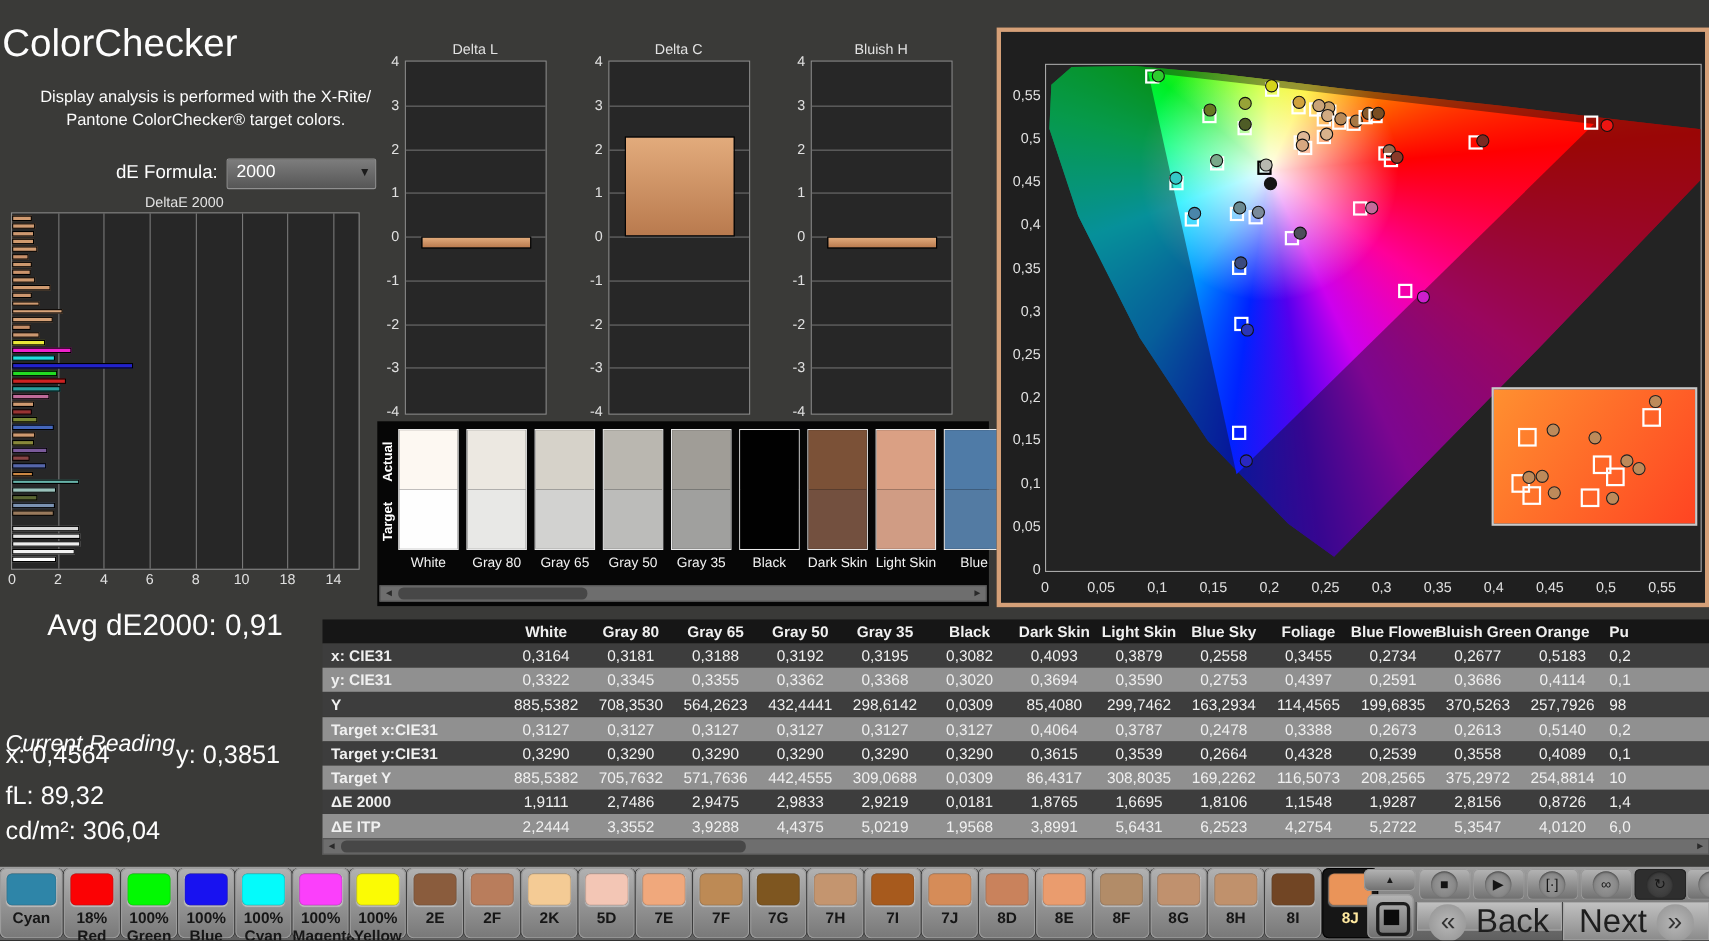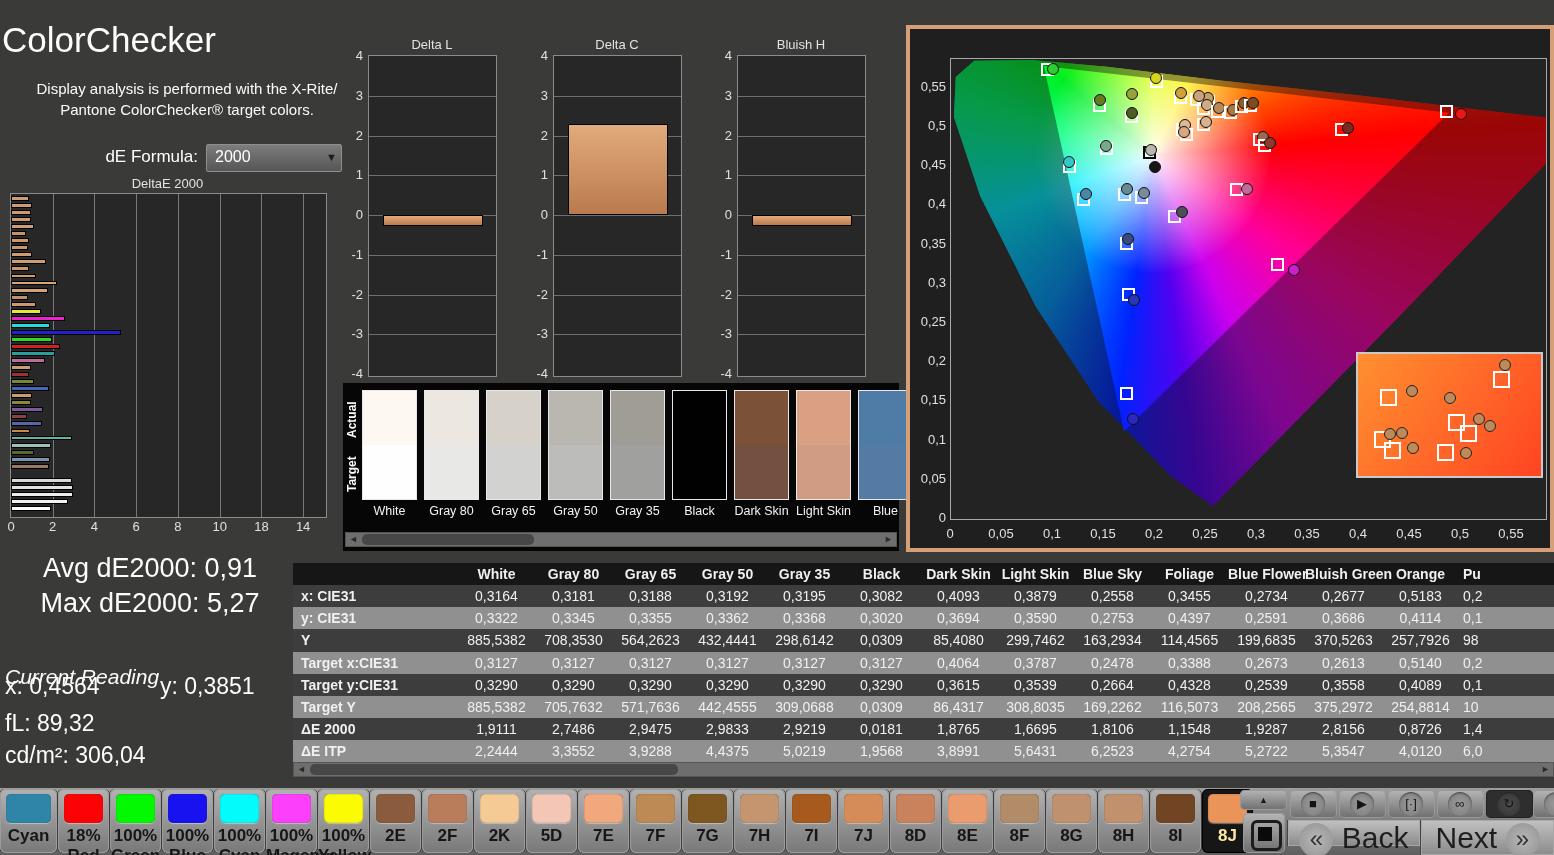--- a/index.html
+++ b/index.html
@@ -50,21 +50,21 @@
   #meas-table{left:293px;top:563px;width:1261px;height:199px;overflow:hidden;font-size:14px;}
   .trow{position:absolute;left:0;width:1400px;height:22px;display:flex;align-items:center;}
   .tlab{width:165px;padding-left:8px;font-weight:bold;box-sizing:border-box;white-space:nowrap;}
   .tcell{width:77px;text-align:center;white-space:nowrap;}
   .tcell-last{width:110px;text-align:left;padding-left:4px;white-space:nowrap;}
   
   #toolbar{left:0;top:788px;width:1554px;height:67px;background:linear-gradient(#9d9d9d,#5f5f5f);}
   .patch-btn{position:absolute;top:1px;height:64px;border-radius:6px;background:linear-gradient(#b2b2b2,#787878);
      box-shadow:inset 0 0 0 1px #9c9c9c, -1px 0 0 #3d3d3d,1px 0 0 #3d3d3d;}
   .patch-sw{position:absolute;left:6px;top:5px;right:6px;height:29px;border-radius:5px;box-shadow:0 1px 1px rgba(255,255,255,.4),inset 0 0 1px #333;}
-  .patch-lab{position:absolute;left:0;right:0;top:37px;font-size:17px;font-weight:bold;color:#161616;
+  .patch-lab{position:absolute;left:0;right:0;top:37px;font-size:14px;font-weight:bold;color:#161616;
      text-align:center;line-height:1.15;}
   .grp-btn{position:absolute;background:linear-gradient(#b5b5b5,#6e6e6e);border-radius:5px;box-shadow:inset 0 0 0 1px #999;}
   .circ{position:absolute;border-radius:50%;background:radial-gradient(#9a9a9a,#7c7c7c);box-shadow:inset 0 1px 2px rgba(0,0,0,.5);
      text-align:center;color:#141414;}
   .navbtn{position:absolute;background:linear-gradient(#c2c2c2,#8a8a8a);color:#1e1e1e;font-size:30px;text-align:center;
      box-shadow:inset 0 0 0 1px #a8a8a8,-1px 0 0 #444;}
   .chev{display:inline-block;width:34px;height:34px;border-radius:50%;background:radial-gradient(#b8b8b8,#909090);
      font-size:24px;line-height:32px;color:#333;vertical-align:middle;}
 </style>
 </head>
@@ -398,21 +398,20 @@
       <div class="ticklab" style="left: 277px; top: 497px; width: 36px; text-align: center;">0,25</div>
       <div class="ticklab" style="left: 328px; top: 497px; width: 36px; text-align: center;">0,3</div>
       <div class="ticklab" style="left: 379px; top: 497px; width: 36px; text-align: center;">0,35</div>
       <div class="ticklab" style="left: 430px; top: 497px; width: 36px; text-align: center;">0,4</div>
       <div class="ticklab" style="left: 481px; top: 497px; width: 36px; text-align: center;">0,45</div>
       <div class="ticklab" style="left: 532px; top: 497px; width: 36px; text-align: center;">0,5</div>
       <div class="ticklab" style="left: 583px; top: 497px; width: 36px; text-align: center;">0,55</div>
     </div>
 
   <div class="stat" style="left:0;top:553px;width:300px;text-align:center;font-size:27px;">Avg dE2000: 0,91</div>
-  <div class="stat" style="left:0;top:588px;width:300px;text-align:center;font-size:27px;">Max dE2000: 5,27</div>
   <div class="stat" style="left:5px;top:665px;font-size:21px;font-style:italic;">Current Reading</div>
   <div class="stat" style="left:5px;top:673px;font-size:23px;">x: 0,4564</div>
   <div class="stat" style="left:160px;top:673px;font-size:23px;">y: 0,3851</div>
   <div class="stat" style="left:5px;top:710px;font-size:23px;">fL: 89,32</div>
   <div class="stat" style="left:5px;top:742px;font-size:23px;">cd/m²: 306,04</div>
 
   <div class="abs" id="meas-table">
       <div class="trow" style="top: 0px; background: rgb(22, 22, 22); font-weight: bold;">
         <div class="tlab"></div>
         <div class="tcell">White</div>

